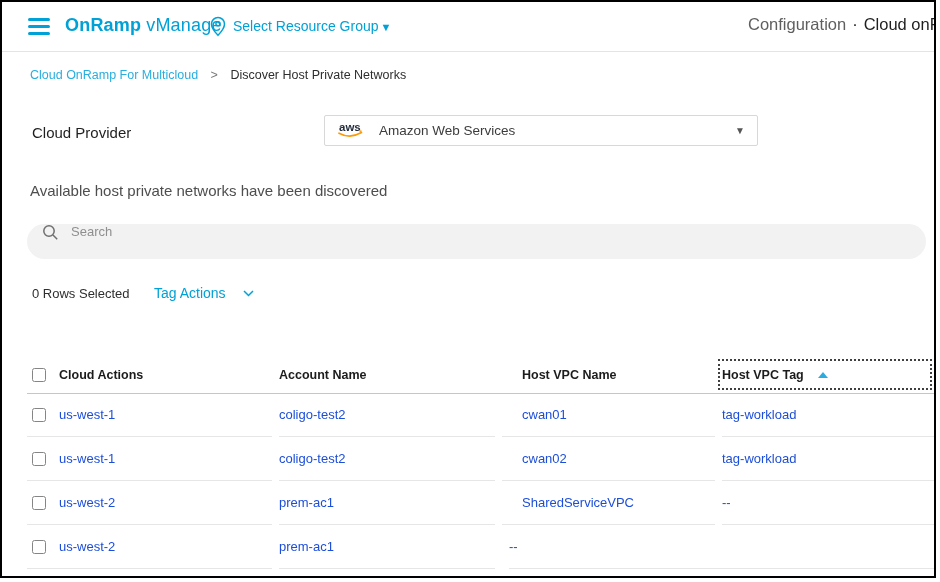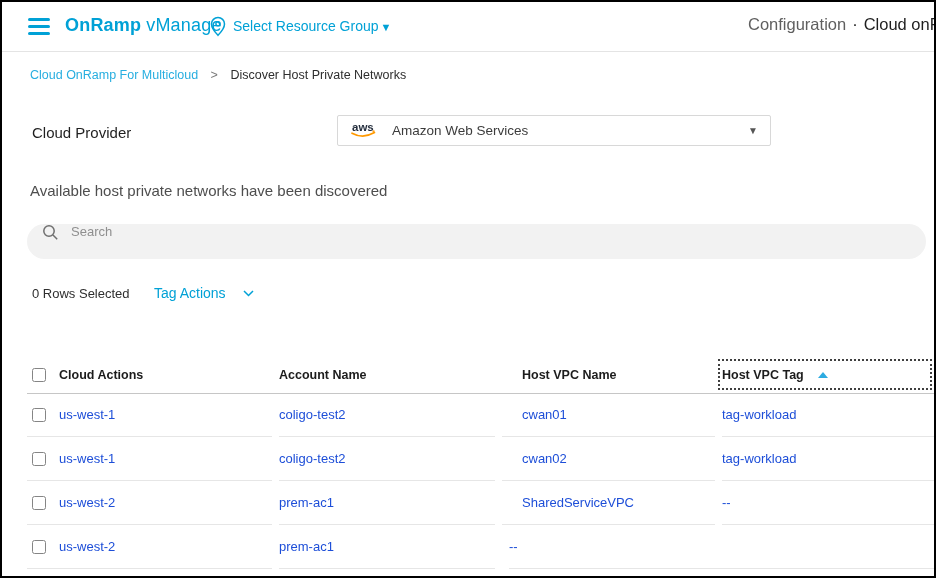--- a/index.html
+++ b/index.html
@@ -28,21 +28,21 @@
 
   
   .breadcrumb { position:absolute; top:66px; left:28px; font-size:12.5px; white-space:nowrap; }
   .breadcrumb .link { color:#27aee0; cursor:pointer; }
   .breadcrumb .bc-sep { color:#7b7b7b; margin:0 9px; }
   .breadcrumb .current { color:#2e2e2e; }
 
   
   .provider-label { position:absolute; top:122px; left:30px; font-size:15px; color:#1f1f1f; }
   .provider-select {
-    position:absolute; top:113px; left:335px; width:434px; height:31px;
+    position:absolute; top:113px; left:322px; width:434px; height:31px;
     border:1px solid #d8d8d8; border-radius:2px; background:#fff;
     display:flex; align-items:center; padding:0 12px 0 10px; cursor:pointer;
   }
   .provider-select .aws-logo { flex:0 0 auto; margin-right:12px; }
   .provider-select .value { font-size:13.5px; color:#3c3c3c; flex:1; }
   .provider-select .dd-caret { color:#555; font-size:10px; }
 
   
   .info-text { position:absolute; top:180px; left:28px; font-size:15px; color:#4e4e4e;text-align:center; }
 

